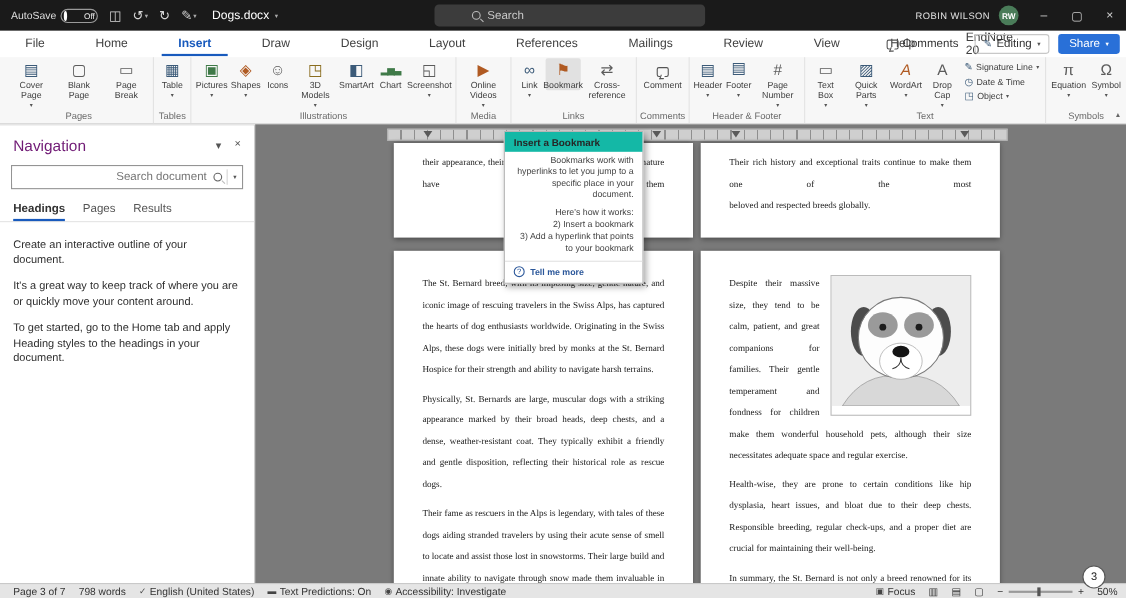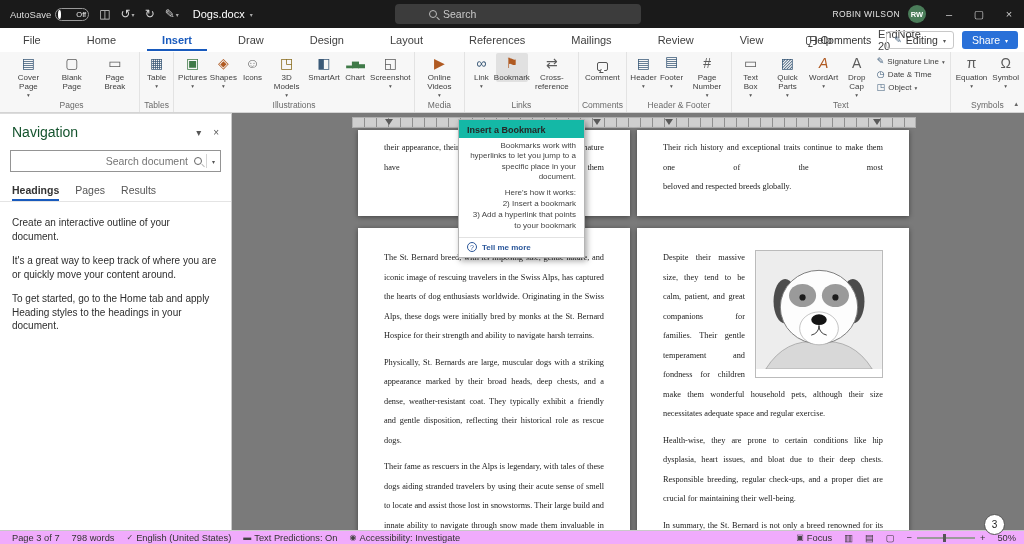--- a/index.html
+++ b/index.html
@@ -48,21 +48,21 @@
   .chev { font-size:5.5px; color:#555; margin-top:1px; }
   .rglabel { font-size:8.5px; color:#6a6a6a; padding:1px 0 2px; }
   .smallcol { display:flex; flex-direction:column; gap:3px; padding:3px 2px 0; }
   .sbtn { display:flex; align-items:center; gap:3px; font-size:8px; color:#404040; white-space:nowrap; }
   .sicon { font-size:9px; color:#3b5a78; }
   #ribbon-collapse { position:absolute; right:6px; top:100px; font-size:7px; color:#666; }
 
   
   #navpane { position:absolute; top:113px; left:0; width:232px; height:417px; background:#fff; border-right:1px solid #c9c9c9; border-top:1px solid #dcdcdc; }
   #nav-title-row { display:flex; align-items:center; padding:10px 12px 0; }
-  #nav-title { font-size:14px; color:#14532d; }
+  #nav-title { font-size:14px; color:#701a75; }
   #nav-title-icons { margin-left:auto; display:flex; gap:12px; font-size:10px; color:#555; }
   #nav-search { margin:10px 10px 0; height:22px; border:1px solid #949494; display:flex; align-items:center; }
   #nav-search input { flex:1; border:0; outline:0; font-size:10.5px; padding:0 6px; color:#333; font-family:"Liberation Sans",sans-serif;text-align:right; }
   #nav-search .sep { width:1px; height:14px; background:#d5d5d5; margin:0 4px; }
   #nav-tabs { display:flex; gap:16px; padding:12px 12px 0; border-bottom:1px solid #e4e4e4; }
   .ntab { font-size:10.5px; color:#555; padding-bottom:5px; position:relative; }
   .ntab.active { color:#333; font-weight:bold; }
   .ntab.active::after { content:""; position:absolute; left:0; right:0; bottom:0; height:2px; background:#185abd; }
   #nav-body { padding:14px 12px; }
   #nav-body p { font-size:10px; line-height:1.35; color:#2e2e2e; margin-bottom:11px; }
@@ -86,21 +86,21 @@
   #tooltip-body .tpara { margin-bottom:5px; }
   #tooltip-body .tstep { margin-bottom:1px; }
   #tooltip-link-row { border-top:1px solid #e2e2e2; padding:4px 8px 5px; display:flex; align-items:center; gap:5px; }
   .qmark { width:10px; height:10px; border:1px solid #2b579a; border-radius:50%; color:#2b579a; font-size:7px; display:flex; align-items:center; justify-content:center; }
   #tooltip-link { font-size:8px; color:#2b579a; font-weight:bold; }
 
   
   #page-badge { position:absolute; left:984px; top:514px; width:21px; height:21px; border-radius:50%; background:#fff; border:1.6px solid #555; color:#222; font-size:10px; display:flex; align-items:center; justify-content:center; z-index:60; }
 
   
-  #statusbar { position:absolute; top:530px; left:0; width:1024px; height:14px; background:#f0abfc; border-top:1px solid #c9c9c9; display:flex; align-items:center; font-size:9.3px; color:#333; }
+  #statusbar { position:absolute; top:530px; left:0; width:1024px; height:14px; background:#e5e5e5; border-top:1px solid #c9c9c9; display:flex; align-items:center; font-size:9.3px; color:#333; }
   .sb-item { margin-left:12px; display:flex; align-items:center; gap:3px; white-space:nowrap; }
   .sb-icon { font-size:8px; color:#444; }
   #sb-right { margin-left:auto; display:flex; align-items:center; margin-right:8px; }
   .zoom-track { width:58px; height:2px; background:#9a9a9a; margin:0 5px; position:relative; }
   .zoom-thumb { position:absolute; left:26px; top:-3px; width:3px; height:8px; background:#555; }
 </style>
 </head>
 <body>
 
 <div id="titlebar">

